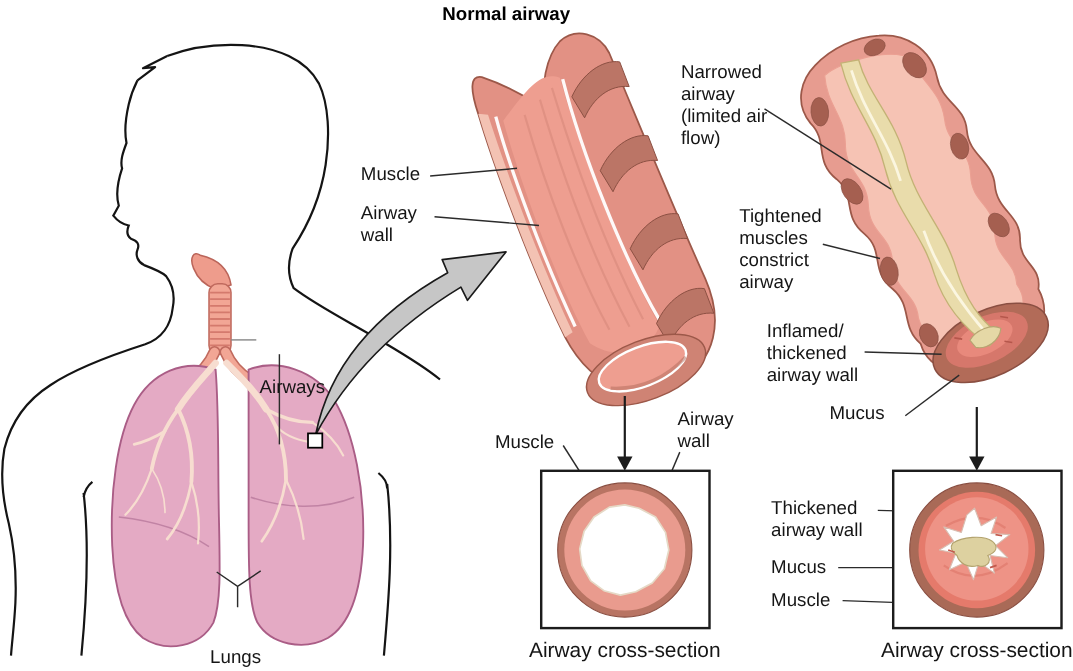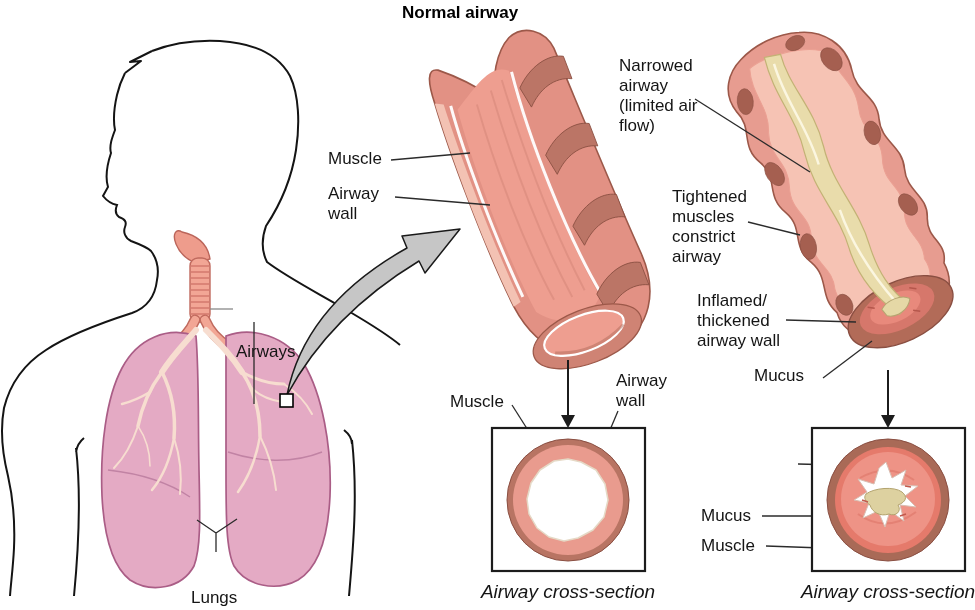--- a/index.html
+++ b/index.html
@@ -1,21 +1,21 @@
 <!DOCTYPE html>
 <html><head>
 <meta charset="utf-8">
 <style>
   html,body{margin:0;padding:0;background:#fff;}
   .stage{position:relative;width:975px;height:610px;background:#ffffff;
          font-family:"Liberation Sans",sans-serif;overflow:hidden;}
   .art{position:absolute;left:0;top:0;}
   .label{position:absolute;font-size:17px;line-height:1.17;color:#151515;}
   .title{position:absolute;font-size:17px;font-weight:700;color:#000;white-space:nowrap;}
-  .caption{position:absolute;font-size:19px;font-style:italic;text-align:center;color:#151515;}
+  .caption{position:absolute;font-size:19px;text-align:center;color:#151515;}
 </style>
 </head>
 <body>
 
 <div class="stage">
 
 <svg class="art" width="975" height="610" viewBox="0 0 975 610">
 
   <g>
 
@@ -185,18 +185,19 @@
   <div class="label" style="left:328px;top:149px;">Muscle</div>
   <div class="label" style="left:328px;top:184px;width:64px;">Airway wall</div>
   <div class="label" style="left:450px;top:392px;">Muscle</div>
   <div class="label" style="left:616px;top:371px;width:66px;">Airway wall</div>
 
   <div class="label" style="left:619px;top:56px;width:90px;">Narrowed airway (limited air flow)</div>
   <div class="label" style="left:672px;top:187px;width:96px;">Tightened muscles constrict airway</div>
   <div class="label" style="left:697px;top:291px;width:100px;">Inflamed/ thickened airway wall</div>
   <div class="label" style="left:754px;top:366px;">Mucus</div>
 
+  <div class="label" style="left:701px;top:452px;width:104px;">Thickened airway wall</div>
   <div class="label" style="left:701px;top:506px;">Mucus</div>
   <div class="label" style="left:701px;top:536px;">Muscle</div>
 
   <div class="caption" style="left:477px;top:581px;width:182px;">Airway cross-section</div>
   <div class="caption" style="left:795px;top:581px;width:186px;">Airway cross-section</div>
 </div>
 
 </body></html>

